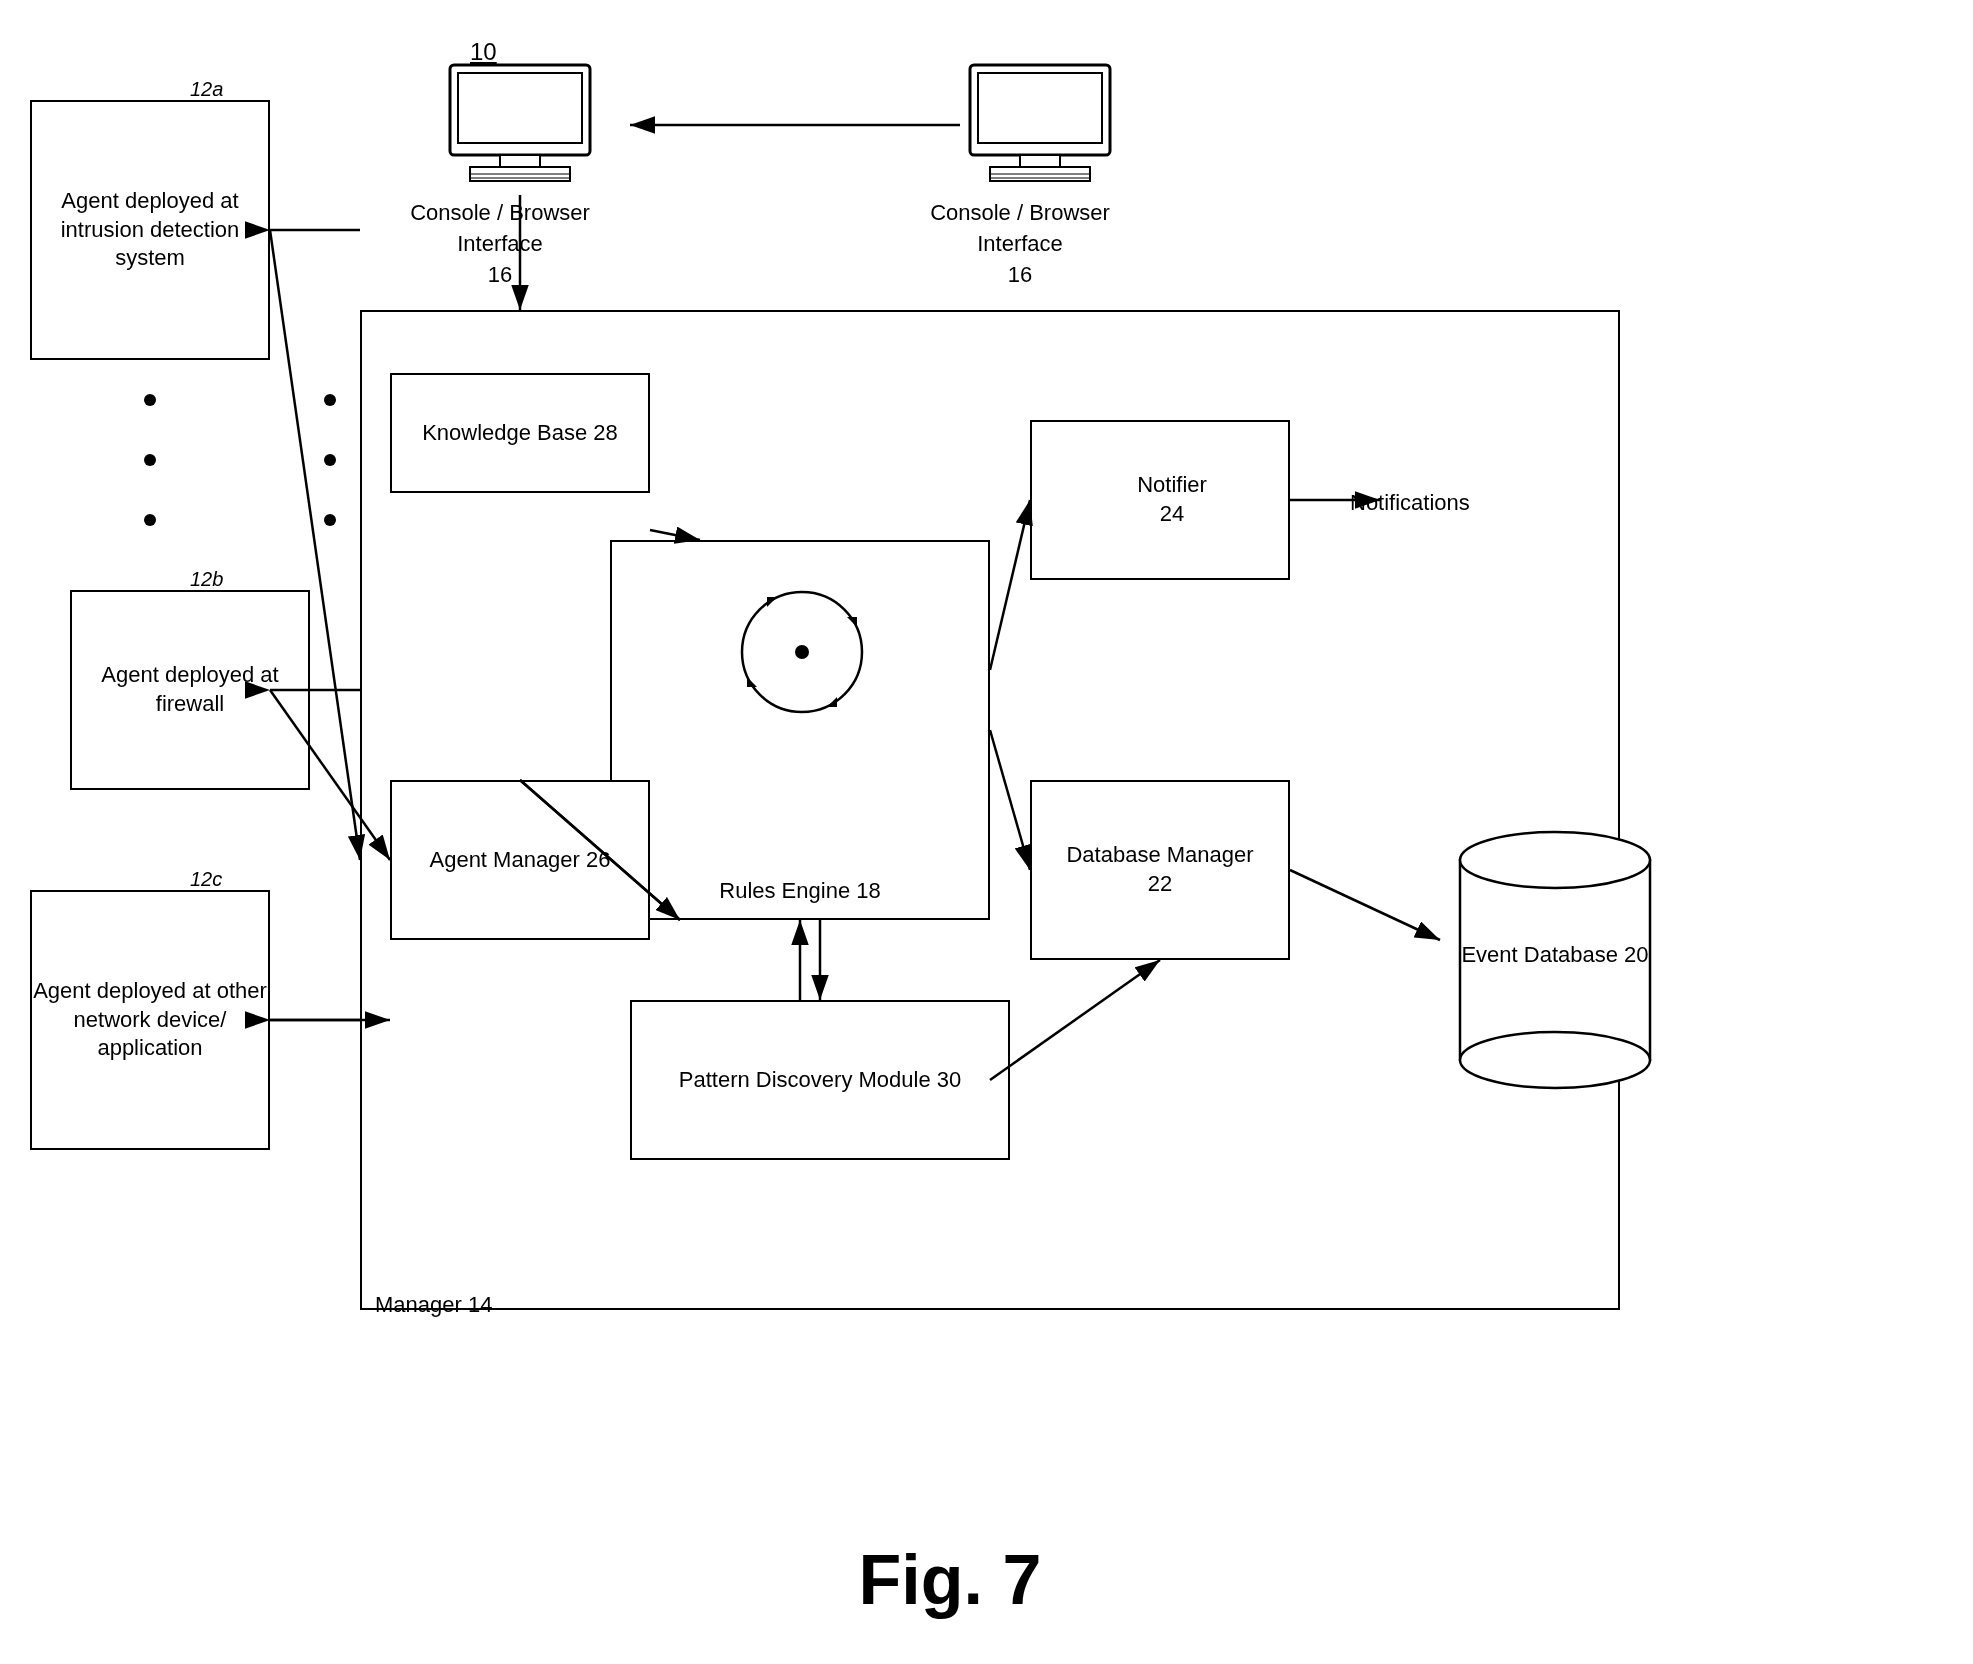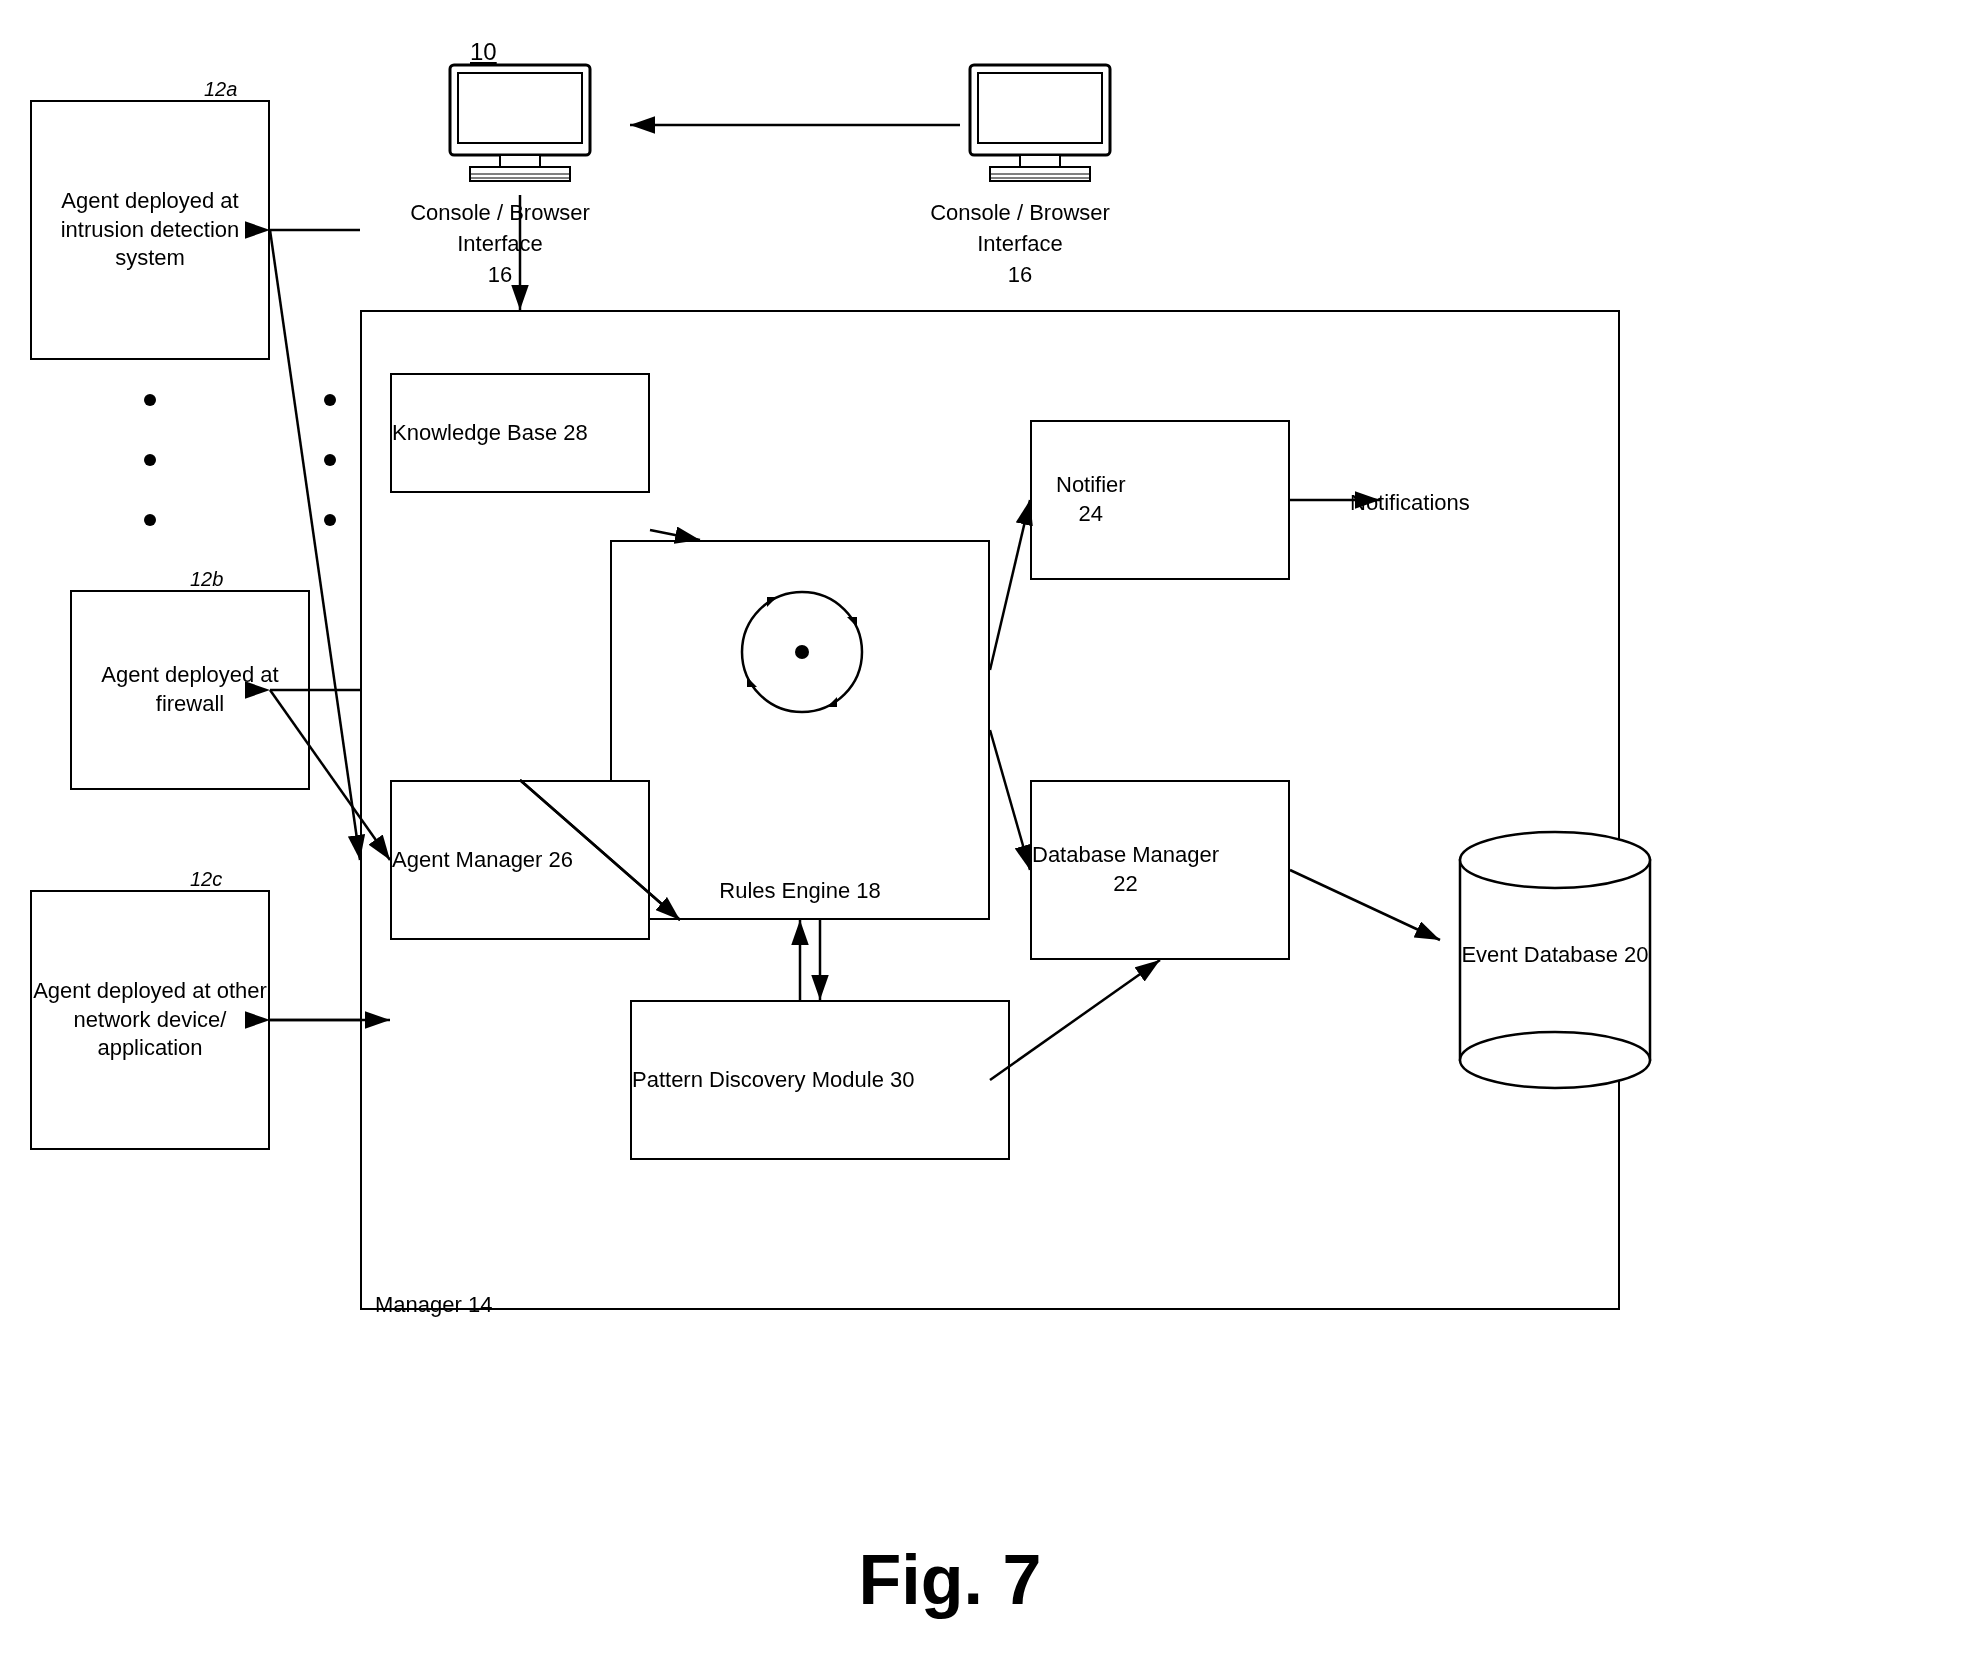--- a/index.html
+++ b/index.html
@@ -16,21 +16,21 @@
       top: 0; left: 0;
       width: 1973px;
       height: 1664px;
     }
     .box {
       position: absolute;
       border: 2px solid #000;
       background: #fff;
       display: flex;
       align-items: center;
-      justify-content: flex-start;
+      justify-content: center;
       text-align: center;
       font-size: 22px;
       line-height: 1.3;
     }
     .label {
       position: absolute;
       font-size: 22px;
       text-align: center;
       line-height: 1.4;
     }
@@ -62,21 +62,21 @@
 </head>
 <body>
 
 <div class="diagram-container">
 
   <div class="main-ref" style="left:470px; top:38px;">10</div>
 
   <div class="box" style="left:30px; top:100px; width:240px; height:260px;">
     <span>Agent deployed at intrusion detection system</span>
   </div>
-  <div class="ref-label" style="left:190px; top:78px;margin-left:14px;">12a</div>
+  <div class="ref-label" style="left:190px; top:78px;">12a</div>
 
   <div class="box" style="left:30px; top:590px; width:240px; height:200px;margin-left:40px;">
     <span>Agent deployed at firewall</span>
   </div>
   <div class="ref-label" style="left:190px; top:568px;">12b</div>
 
   <div class="box" style="left:30px; top:890px; width:240px; height:260px;">
     <span>Agent deployed at other network device/ application</span>
   </div>
   <div class="ref-label" style="left:190px; top:868px;">12c</div>

